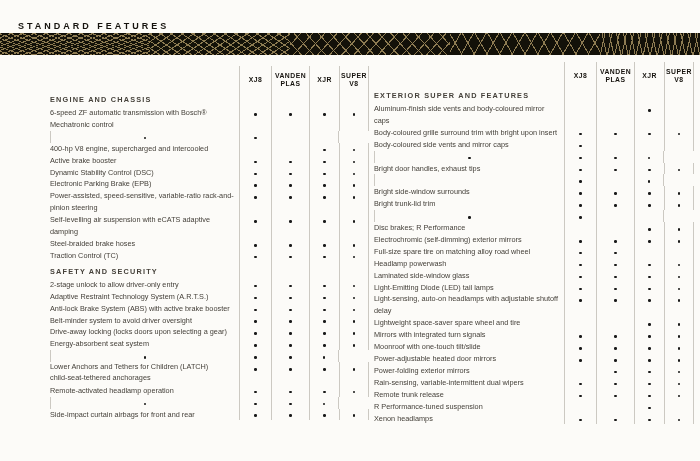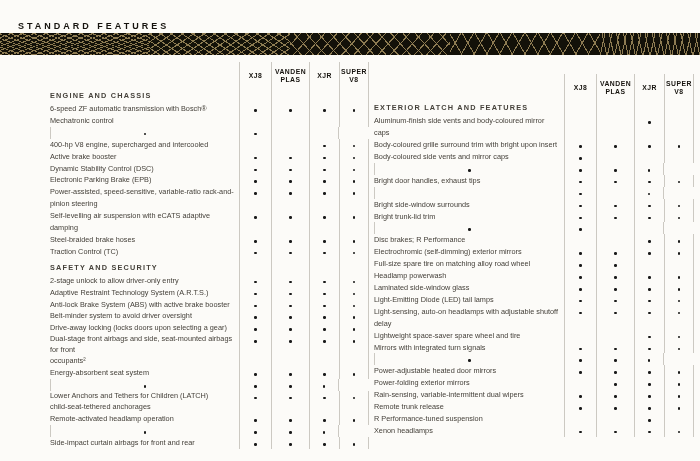--- a/index.html
+++ b/index.html
@@ -345,35 +345,20 @@
           <div class="cell">
             <div class="dot"></div>
           </div>
           <div class="cell">
             <div class="dot"></div>
           </div>
           <div class="cell">
             <div class="dot"></div>
           </div>
         </div>
-        <div class="row dbl">
-          <div class="lbl">Dual-stage front airbags and side, seat-mounted airbags for front<div>occupants²</div></div>
-          <div class="cell">
-            <div class="dot"></div>
-          </div>
-          <div class="cell">
-            <div class="dot"></div>
-          </div>
-          <div class="cell">
-            <div class="dot"></div>
-          </div>
-          <div class="cell">
-            <div class="dot"></div>
-          </div>
-        </div>
         <div class="row">
           <div class="lbl">Energy-absorbent seat system</div>
           <div class="cell">
             <div class="dot"></div>
           </div>
           <div class="cell">
             <div class="dot"></div>
           </div>
           <div class="cell">
             <div class="dot"></div>
@@ -466,21 +451,21 @@
             <span>VANDEN PLAS</span>
           </div>
           <div class="cell head">
             <span>XJR</span>
           </div>
           <div class="cell head">
             <span>SUPER V8</span>
           </div>
         </div>
         <div class="row heading-row">
-          <div class="lbl heading">EXTERIOR LATCH AND FEATURES</div>
+          <div class="lbl heading">EXTERIOR SUPER AND FEATURES</div>
           <div class="cell"></div>
           <div class="cell"></div>
           <div class="cell"></div>
           <div class="cell"></div>
         </div>
         <div class="row">
           <div class="lbl">Aluminum-finish side vents and body-coloured mirror caps</div>
           <div class="cell"></div>
           <div class="cell"></div>
           <div class="cell">
@@ -708,20 +693,21 @@
             <div class="dot"></div>
           </div>
           <div class="cell">
             <div class="dot"></div>
           </div>
           <div class="cell">
             <div class="dot"></div>
           </div>
         </div>
         <div class="row">
+          <div class="lbl">Moonroof with one-touch tilt/slide</div>
           <div class="cell">
             <div class="dot"></div>
           </div>
           <div class="cell">
             <div class="dot"></div>
           </div>
           <div class="cell">
             <div class="dot"></div>
           </div>
           <div class="cell">

